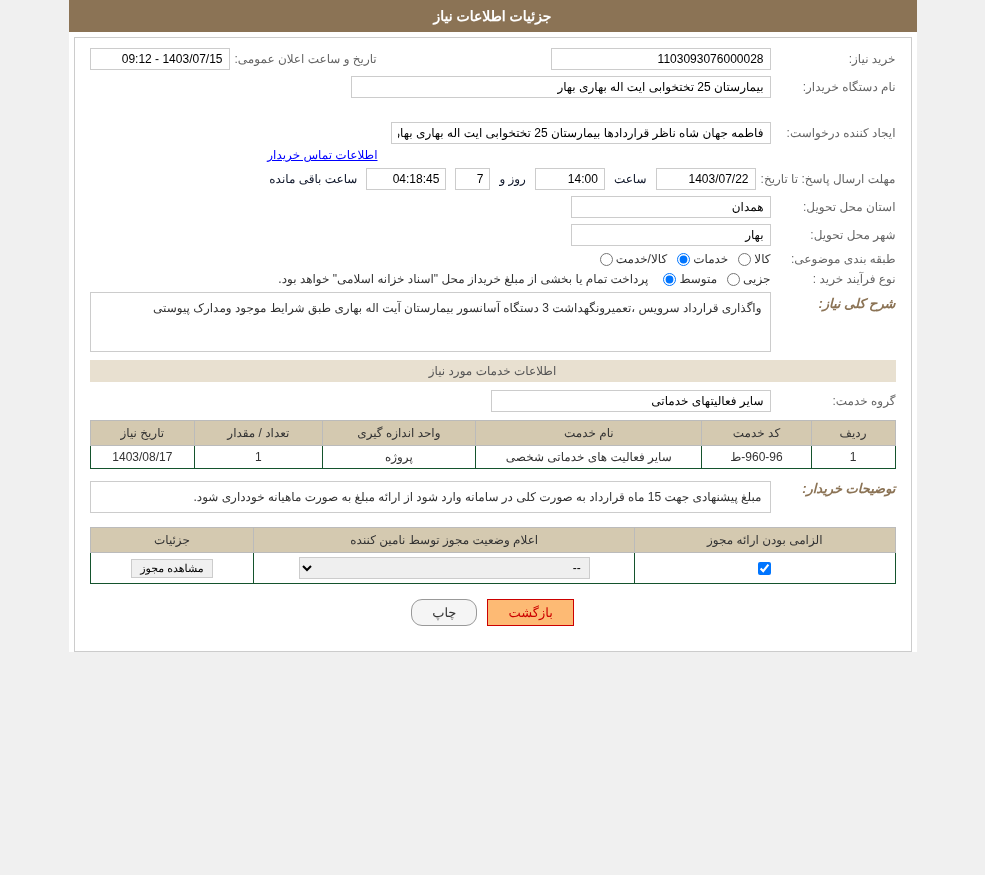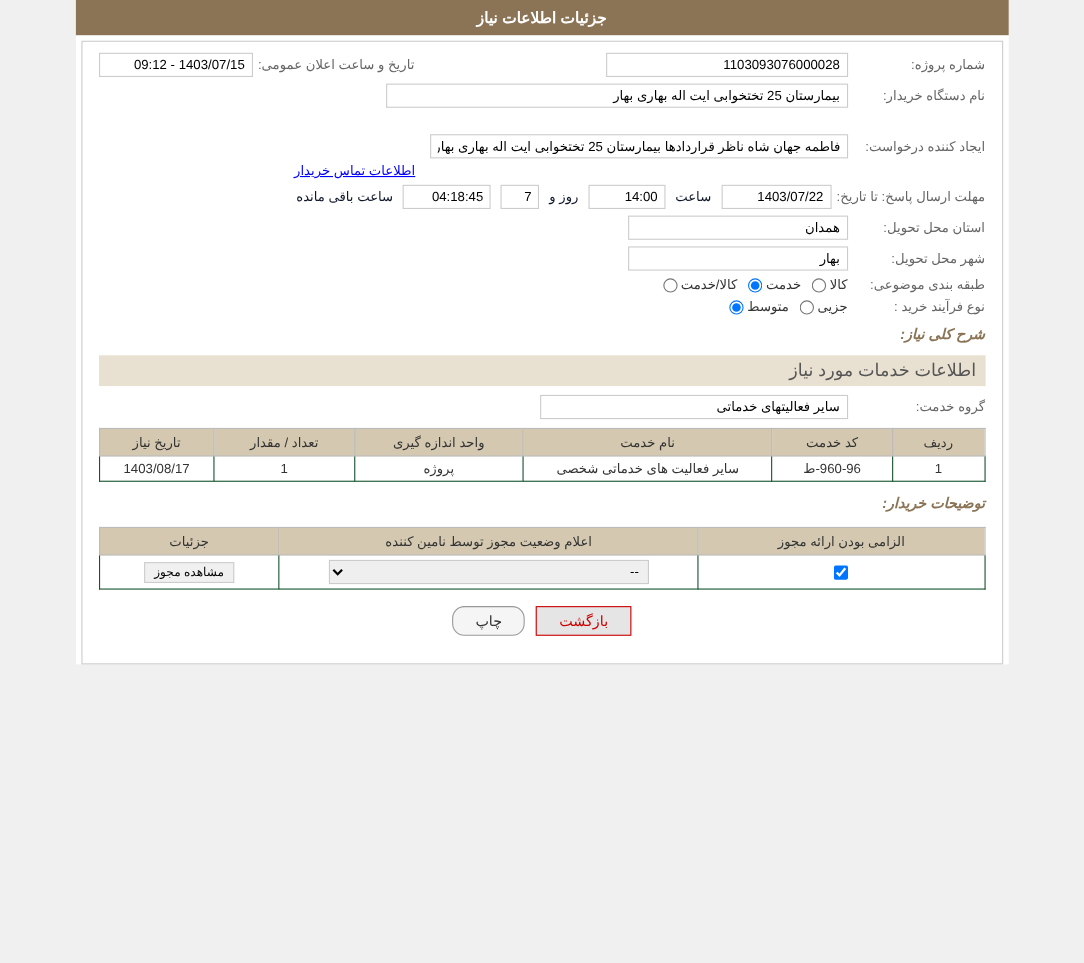--- a/index.html
+++ b/index.html
@@ -57,23 +57,23 @@
     }
     .row-label {
       font-size: 12px;
       color: #0f172a;
       white-space: nowrap;
     }
     .section-divider {
       background: #e8e0d0;
       padding: 4px 8px;
       margin: 8px 0;
-      font-size: 16px;
+      font-size: 12px;
       color: #555;
-      text-align: right;
+      text-align: center;
     }
     .radio-group {
       display: flex;
       align-items: center;
       gap: 10px;
     }
     .radio-item {
       display: flex;
       align-items: center;
       gap: 3px;
@@ -151,21 +151,21 @@
       cursor: pointer;
       border: 1px solid #999;
       font-family: Tahoma, Arial, sans-serif;
     }
     .btn-print {
       background: #f5f5f5;
       color: #333;
       border-radius: 11px;
     }
     .btn-back {
-      background: #e5e5e5;
+      background: #fdba74;
       color: #333;
       border: 1px solid #c00;
       color: #c00;
     }
     .flex-spacer { flex: 1; }
     .checkbox-item {
       display: flex;
       align-items: center;
       justify-content: center;
     }
@@ -190,21 +190,21 @@
 
 <div class="page-container">
 
   <div class="header-bar">
     <span>جزئیات اطلاعات نیاز</span>
   </div>
 
   <div class="main-content">
 
     <div class="form-row">
-      <span class="form-label">شماره پروژه:</span>
+      <span class="form-label">خرید نیاز:</span>
       <input class="input-field input-wide" type="text" value="1103093076000028" readonly="" style="width: 220px;">
       <span class="flex-spacer"></span>
       <span class="form-label" style="min-width:auto;">تاریخ و ساعت اعلان عمومی:</span>
       <input class="input-field" type="text" value="1403/07/15 - 09:12" readonly="" style="width: 140px;">
     </div>
 
     <div class="form-row">
       <span class="form-label">نام دستگاه خریدار:</span>
       <input class="input-field" type="text" value="بیمارستان 25 تختخوابی ایت اله بهاری بهار" readonly="" style="width: 420px;">
     </div>
@@ -237,21 +237,21 @@
     </div>
 
     <div class="form-row">
       <span class="form-label">طبقه بندی موضوعی:</span>
       <div class="radio-group">
         <div class="radio-item">
           <span>کالا</span>
           <input type="radio" name="category" value="kala" style="">
         </div>
         <div class="radio-item">
-          <span>خدمت</span>
+          <span>خدمات</span>
           <input type="radio" name="category" value="khadamat" checked="" style="">
         </div>
         <div class="radio-item">
           <span>کالا/خدمت</span>
           <input type="radio" name="category" value="kala_khadamat" style="">
         </div>
       </div>
     </div>
 
     <div class="form-row">
@@ -259,24 +259,28 @@
       <div class="radio-group">
         <div class="radio-item">
           <span>جزیی</span>
           <input type="radio" name="process" value="jozi" style="">
         </div>
         <div class="radio-item">
           <span>متوسط</span>
           <input type="radio" name="process" value="motavaset" checked="" style="">
         </div>
       </div>
+      <span style="margin-right:10px; color:#333;">پرداخت تمام یا بخشی از مبلغ خریداز محل "اسناد خزانه اسلامی" خواهد بود.</span>
     </div>
 
     <div class="form-row" style="align-items:flex-start;">
       <span class="section-header" style="min-width:120px;margin-top:4px;">شرح کلی نیاز:</span>
+      <div class="description-box">
+        <span>واگذاری قرارداد سرویس ،تعمیرونگهداشت 3 دستگاه آسانسور بیمارستان آیت اله بهاری طبق شرایط موجود ومدارک پیوستی</span>
+      </div>
     </div>
 
     <div class="section-divider">
       <span>اطلاعات خدمات مورد نیاز</span>
     </div>
 
     <div class="form-row">
       <span class="form-label">گروه خدمت:</span>
       <input class="input-field" type="text" value="سایر فعالیتهای خدماتی" readonly="" style="width: 280px;">
     </div>
@@ -301,20 +305,23 @@
             <td>پروژه</td>
             <td>1</td>
             <td>1403/08/17</td>
           </tr>
         </tbody>
       </table>
     </div>
 
     <div class="form-row" style="align-items:flex-start;">
       <span class="section-header" style="min-width:120px;margin-top:4px;">توضیحات خریدار:</span>
+      <div class="note-box" style="flex:1;">
+        <span>مبلغ پیشنهادی جهت 15 ماه قرارداد به صورت کلی در سامانه وارد شود از ارائه مبلغ به صورت ماهیانه خودداری شود.</span>
+      </div>
     </div>
 
 
     <div class="permit-table-section">
       <table>
         <thead>
           <tr>
             <th>الزامی بودن ارائه مجوز</th>
             <th>اعلام وضعیت مجوز توسط نامین کننده</th>
             <th>جزئیات</th>

